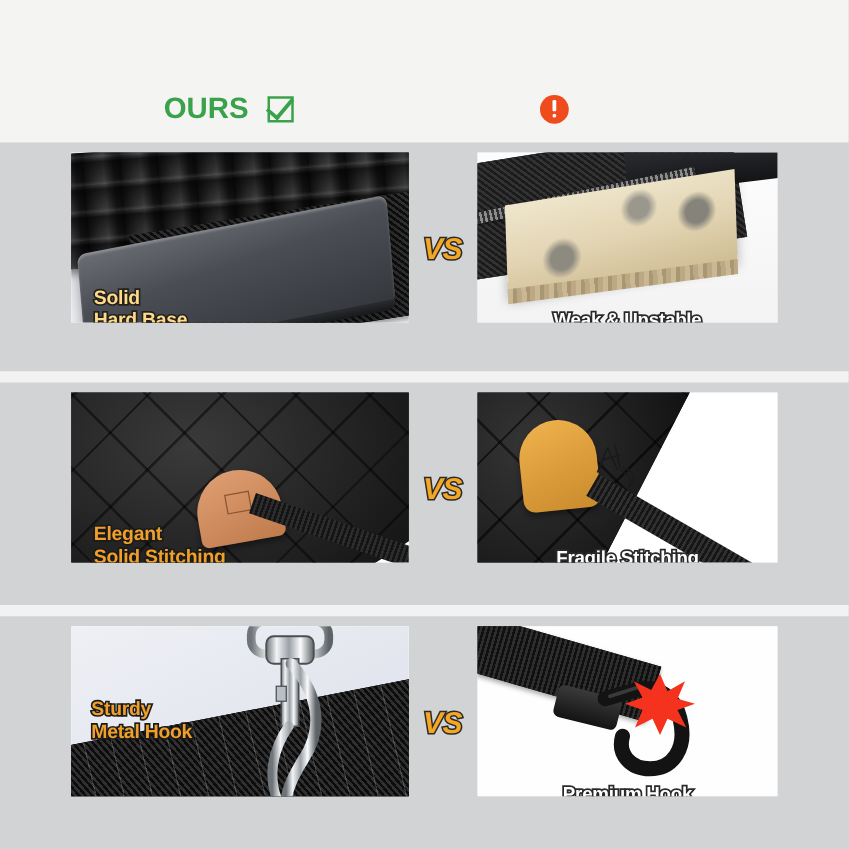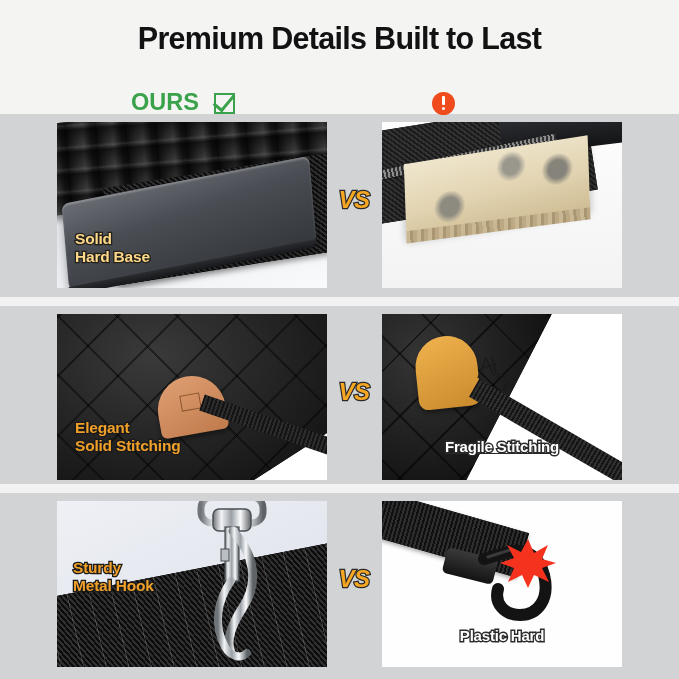--- a/index.html
+++ b/index.html
@@ -38,21 +38,21 @@
     font-family: "Liberation Sans", sans-serif;
   }
   .header-legend {
     position: absolute;
     left: 0; top: 72px;
     width: 679px;
     height: 34px;
   }
   .legend-group {
     position: absolute;
-    top: 16px;
+    top: 0;
     display: flex;
     align-items: center;
     gap: 15px;
     height: 30px;
   }
   .legend-ours  { left: 131px; }
   .legend-others{ left: 432px; }
 
   .legend-label {
     font-size: 23.5px;
@@ -115,21 +115,21 @@
 
   
   .row { position: absolute; left: 0; width: 679px; height: 183px; }
   .row-1 { top: 114px; }
   .row-2 { top: 306px; }
   .row-3 { top: 493px; }
 
   .panel {
     position: absolute;
     top: 8px;
-    height: 166px;
+    height: 136px;
     overflow: hidden;
     background: #fff;
   }
   .panel-left  { left: 57px;  width: 270px; }
   .panel-right { left: 382px; width: 240px; }
 
   .vs-badge {
     position: absolute;
     left: 334px;
     top: 72px;
@@ -411,21 +411,20 @@
   }
   .r3r-hook { position:absolute; left:96px; top:44px; z-index:5; }
   .r3r-burst { position:absolute; left:118px; top:36px; z-index:7; }
 </style>
 </head>
 <body>
 
 <div id="infographic">
 
   <div class="header">
-    <div class="header-title">Premium Details Built to Last</div>
 
     <div class="header-legend">
       <div class="legend-group legend-ours">
         <span class="legend-label">OURS</span>
         <span class="icon-check-box"></span>
       </div>
       <div class="legend-group legend-others">
         <span class="icon-exclaim"></span>
       </div>
     </div>
@@ -446,20 +445,21 @@
     </div>
 
     <div class="vs-badge" style="top:72px;">VS</div>
 
     <div class="panel panel-right">
       <div class="r1r-bg"></div>
       <div class="r1r-fabric"></div>
       <div class="r1r-fabric2"></div>
       <div class="r1r-zip"></div>
       <div class="r1r-card"></div>
+      <div class="cap cap-white" style="top:126px;">Weak &amp; Unstable</div>
     </div>
   </div>
 
   <div class="row row-2">
 
     <div class="panel panel-left">
       <div class="r2l-bg"></div>
       <div class="r2l-quilt"></div>
       <div class="r2l-strap"></div>
       <div class="r2l-leather"></div>
@@ -517,17 +517,17 @@
       <div class="r3r-bg"></div>
       <div class="r3r-webbing"></div>
       <div class="r3r-clip"></div>
       <svg class="r3r-hook" width="120" height="90" viewBox="0 0 120 90">
         <path d="M6 14 L34 6 C48 4, 62 12, 66 30 C72 54, 60 70, 42 70 C26 70, 16 58, 20 44" fill="none" stroke="#131313" stroke-width="12" stroke-linecap="round" stroke-linejoin="round"></path>
         <path d="M10 12 L32 5" fill="none" stroke="#3a3a3a" stroke-width="3" stroke-linecap="round"></path>
       </svg>
       <svg class="r3r-burst" width="56" height="52" viewBox="0 0 56 52">
         <polygon points="28,2 34,16 48,8 42,22 56,26 42,31 49,45 34,38 28,51 22,38 8,45 14,31 0,26 14,21 7,8 21,15" fill="#f4321e"></polygon>
       </svg>
-      <div class="cap cap-white" style="top:126px;">Plastic Hard</div>
+      <div class="cap cap-white" style="top:126px;">Premium Hook</div>
     </div>
   </div>
 
 </div>
 
 </body></html>

